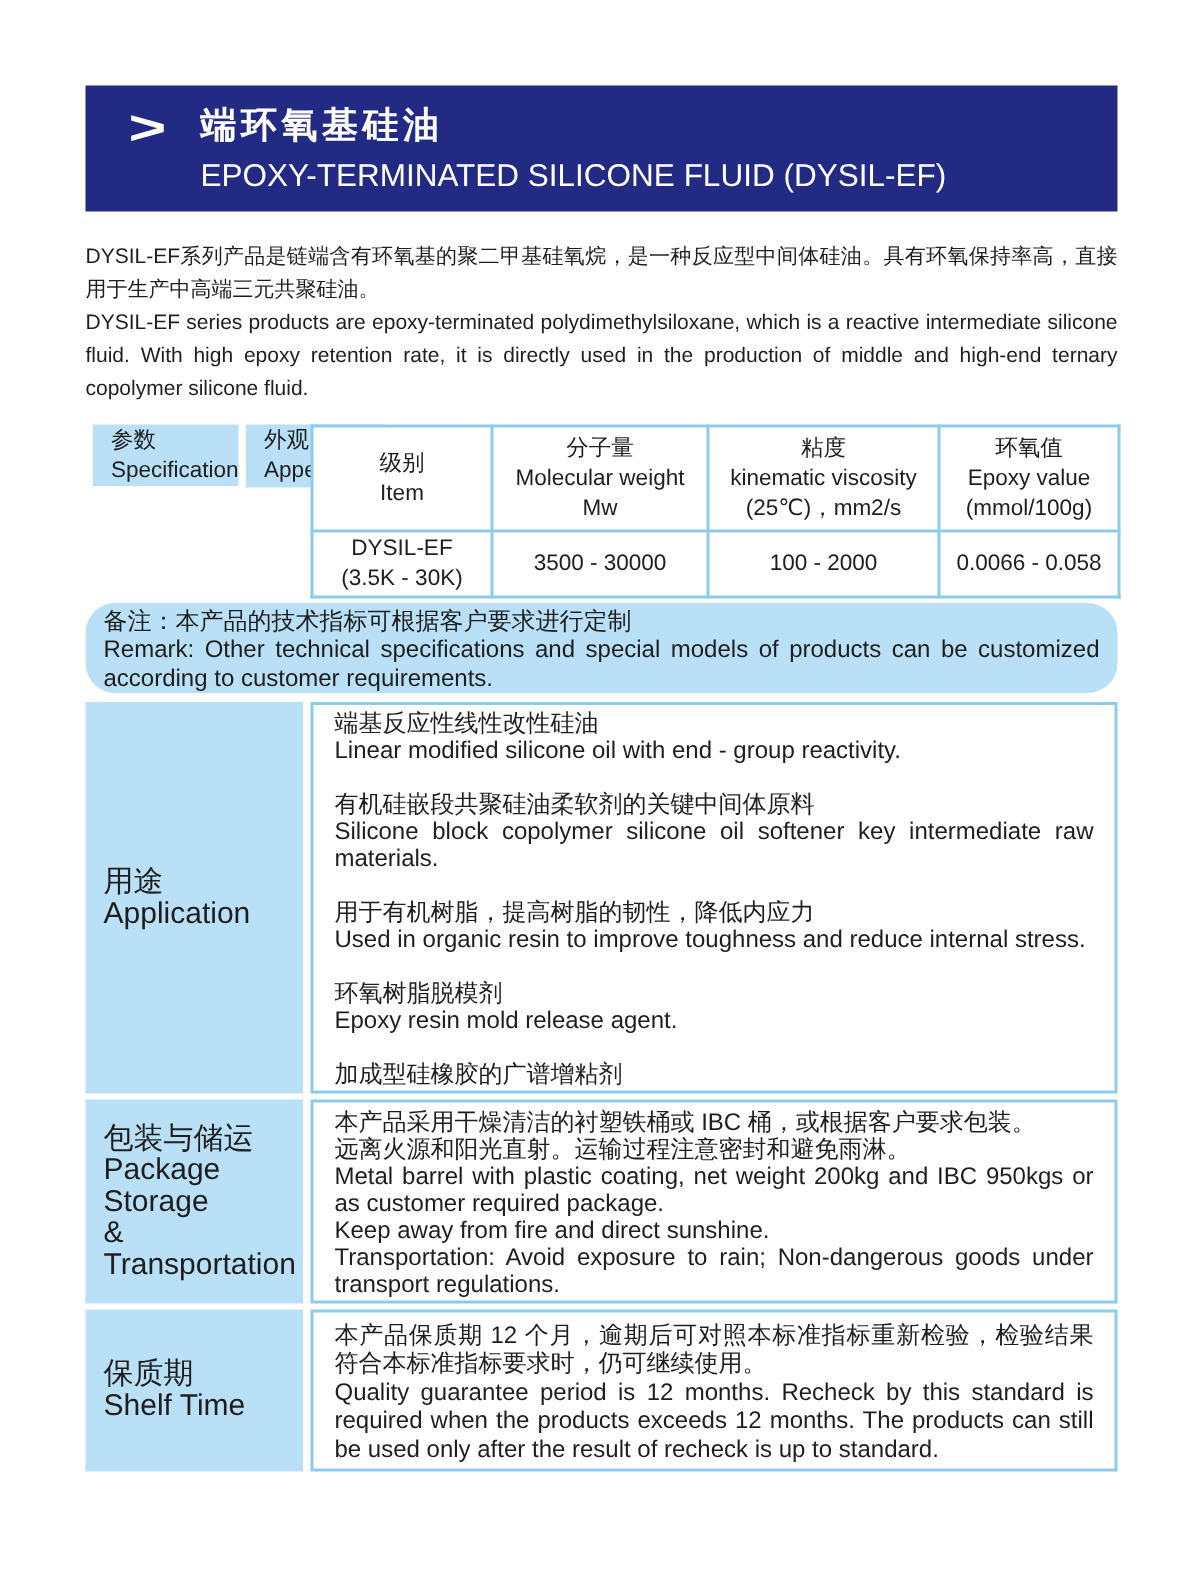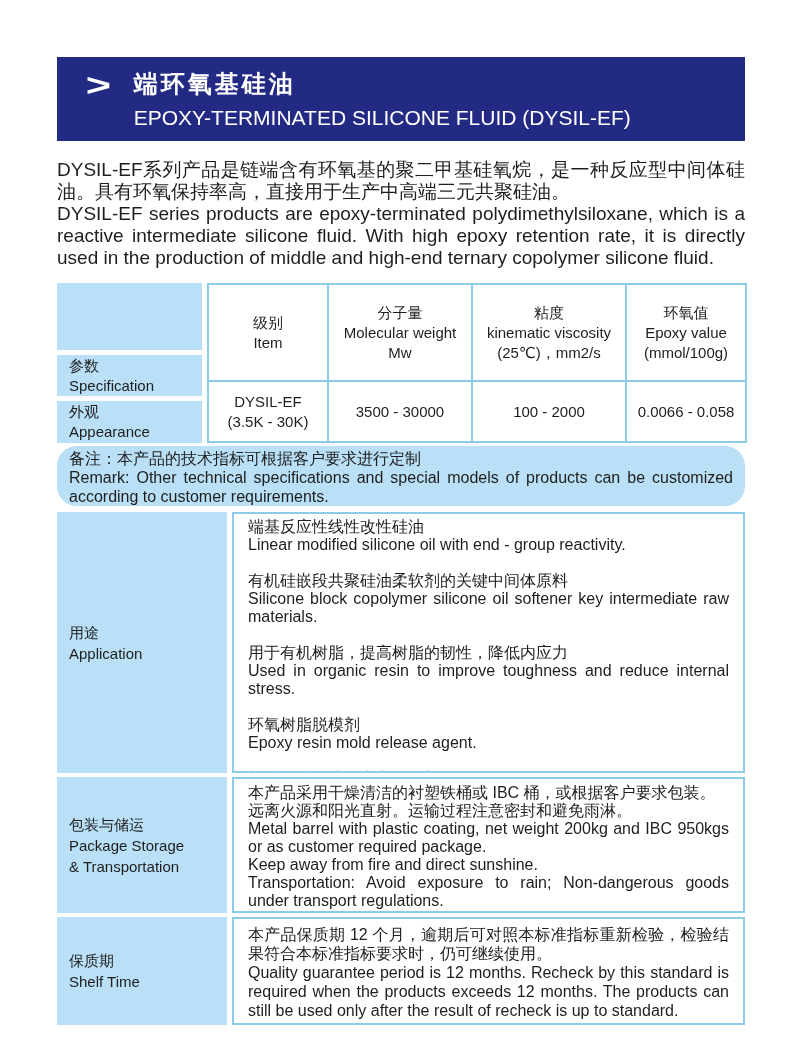--- a/index.html
+++ b/index.html
@@ -27,29 +27,29 @@
     margin-right: 26px; margin-left: 6px;
   }
   .titles { display: flex; flex-direction: column; }
   .title-zh { font-size: 24px; font-weight: 700; line-height: 39px; letter-spacing: 3px; }
   .title-en { font-size: 21px; font-weight: 400; line-height: 30px; text-align: center; }
 
   
   .intro {
     margin-top: 18px;
     width: 688px; height: 112px;
-    font-size: 19px; line-height: 22px;
+    font-size: 14px; line-height: 22px;
     text-align: justify;
     white-space: pre-line;
     overflow: hidden;
   }
 
   
   .spec-top { margin-top: 12px; display: flex; gap: 5px; width: 688px; }
-  .label-col { width: 145px; display: flex; flex-direction: column; gap: 5px; flex: none; }
+  .label-col { width: 145px; display: flex; flex-direction: row; gap: 5px; flex: none; }
   .lbl { background: #b9e0f6; }
   .lbl-head { height: 67px; }
   .lbl-spec { height: 41px; }
   .lbl-appearance { height: 42px; }
   .lbl-text {
     display: flex; flex-direction: column; justify-content: center;
     padding-left: 12px;
     font-size: 15px; line-height: 20px;
     white-space: pre-line;
   }
@@ -80,25 +80,25 @@
     overflow: hidden;
     border-radius: 20px;
   }
 
   
   .band { display: flex; gap: 5px; width: 688px; }
   .band-application { margin-top: 6px; height: 261px; }
   .band-package { margin-top: 4px; height: 136px; }
   .band-shelf { margin-top: 4px; height: 108px; }
   .band-label {
-    width: 170px; flex: none;
+    width: 145px; flex: none;
     background: #b9e0f6;
     display: flex; flex-direction: column; justify-content: center;
     padding-left: 12px;
-    font-size: 15px; line-height: 21px;
+    font-size: 20px; line-height: 21px;
     white-space: pre-line;
   }
   .band-content {
     flex: 1;
     border: 2px solid #8ccbec;
     background: #ffffff;
     font-size: 16px;
     white-space: pre-line;
     text-align: justify;
     overflow: hidden;

